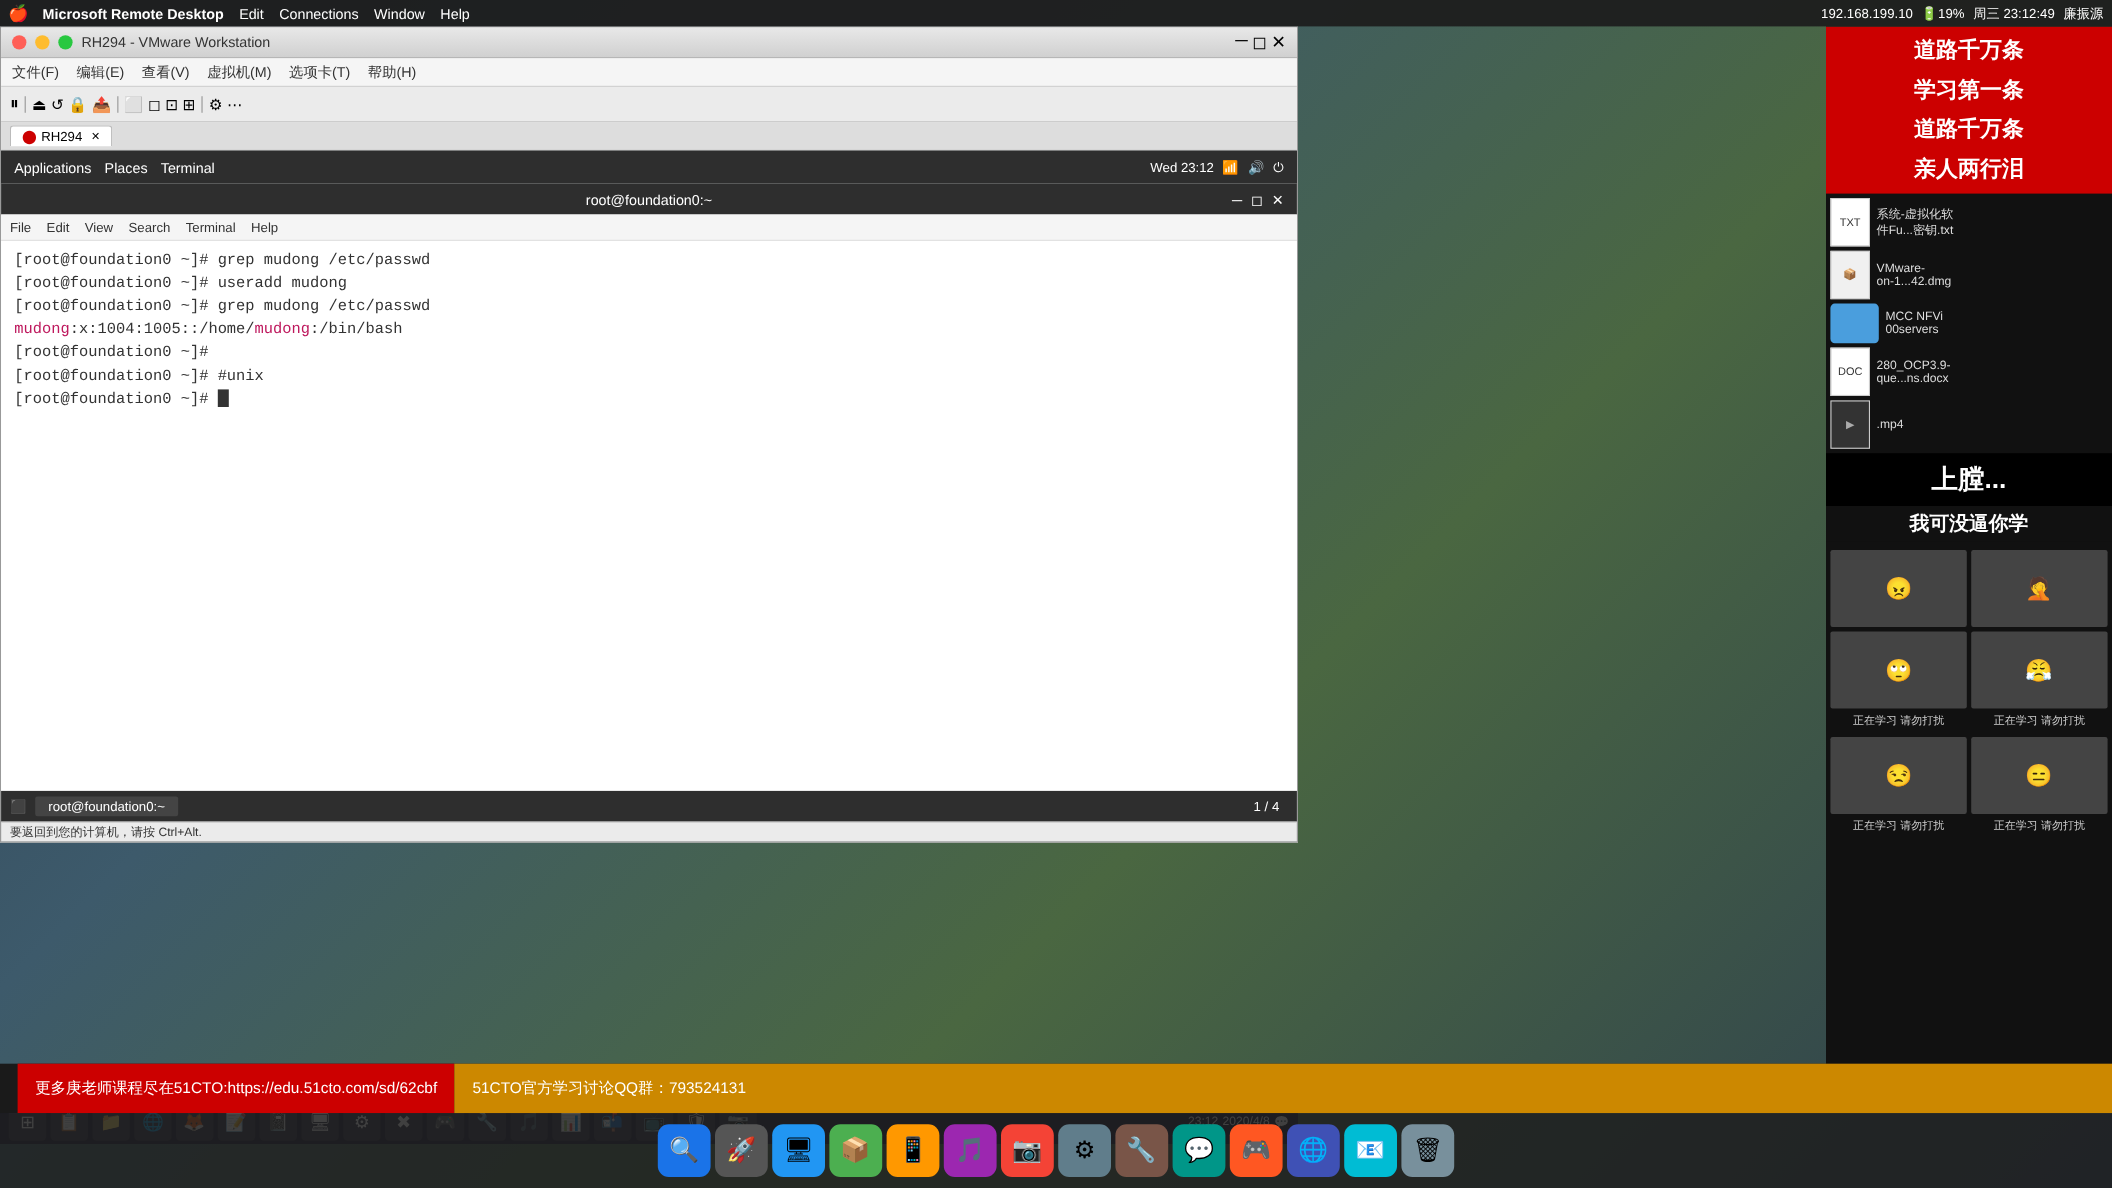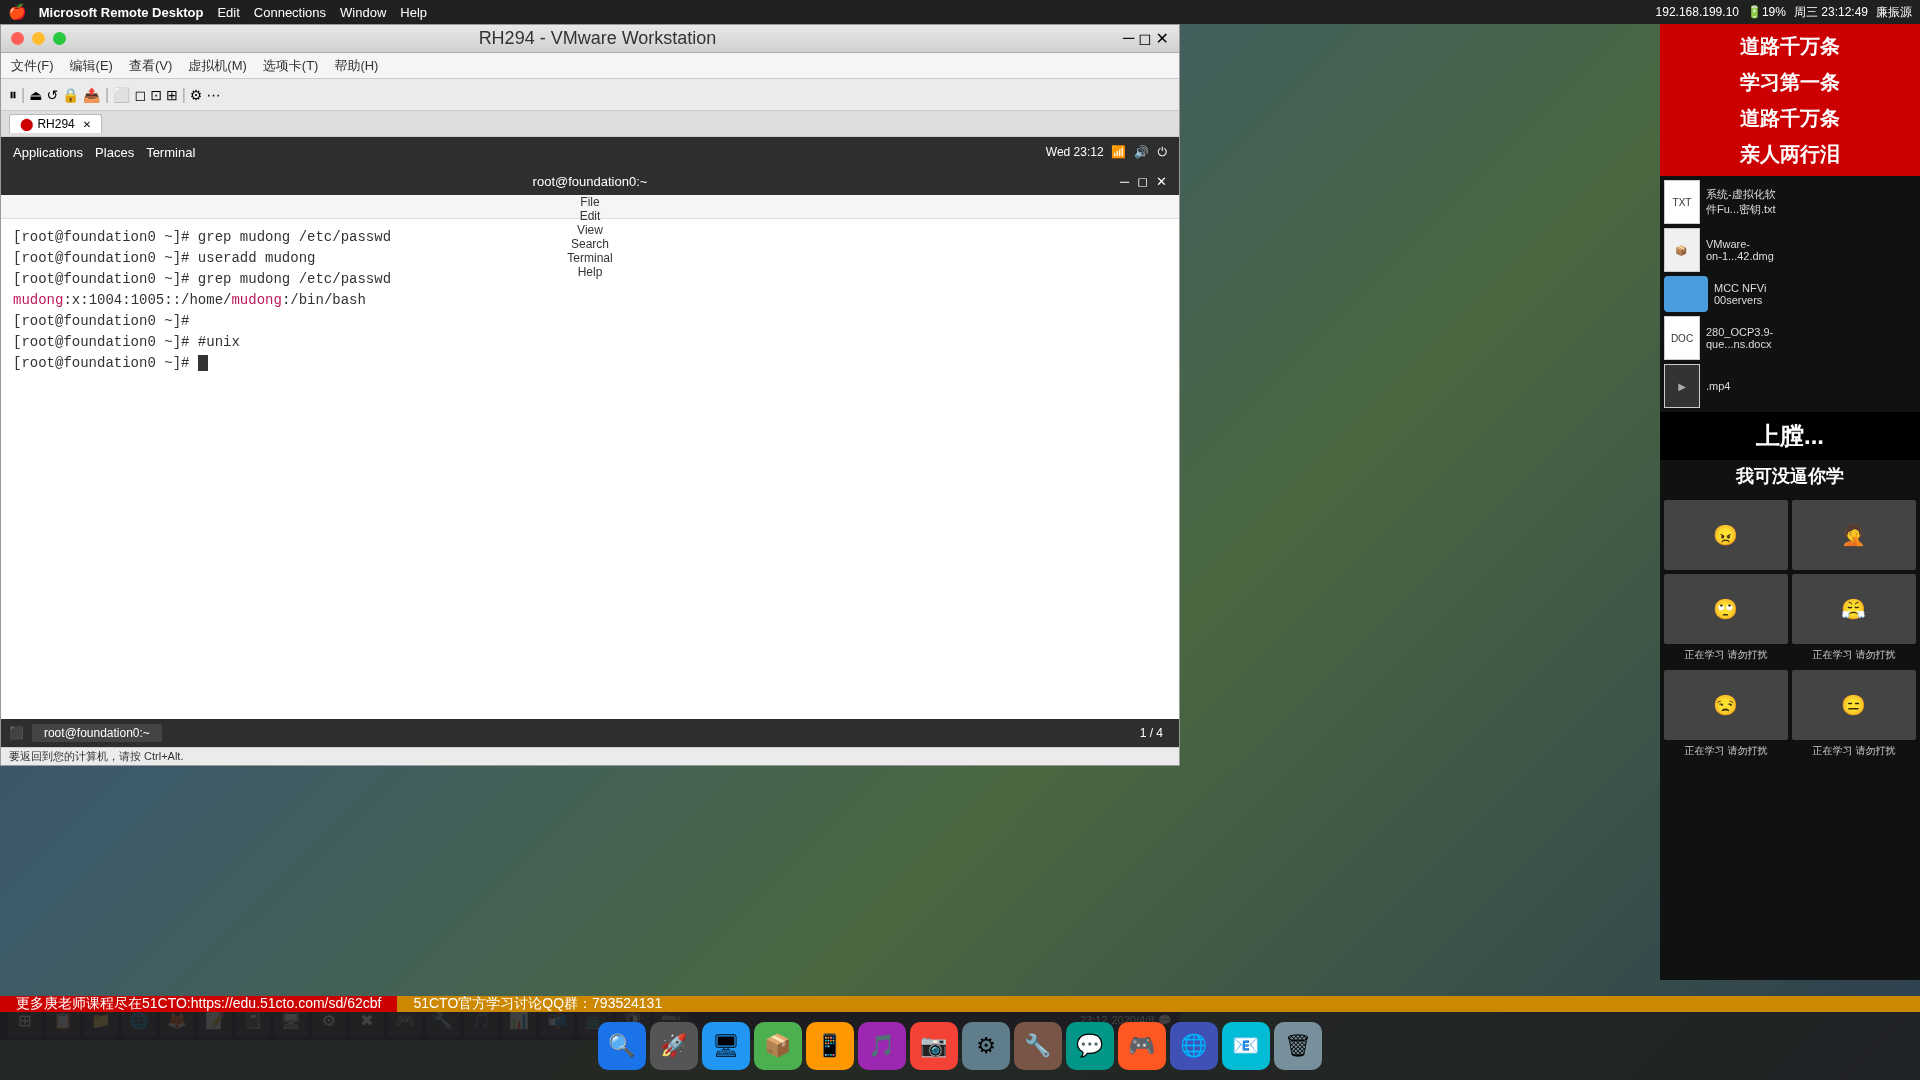--- a/index.html
+++ b/index.html
@@ -137,22 +137,22 @@
     .traffic-light {
       width: 13px; height: 13px;
       border-radius: 50%;
       cursor: pointer;
     }
     .tl-close { background: #ff5f57; }
     .tl-min { background: #febc2e; }
     .tl-max { background: #28c840; }
     .vmware-title {
       flex: 1;
-      text-align: center;
-      font-size: 18px;
+      text-align: left;
+      font-size: 13px;
       color: #333;
       font-weight: 500;
     }
     .vmware-menubar {
       background: #f5f5f5;
       height: 26px;
       display: flex;
       align-items: center;
       padding: 0 10px;
       gap: 16px;
@@ -232,24 +232,24 @@
       justify-content: center;
       color: white;
       font-size: 13px;
     }
     .terminal-menubar {
       background: #f5f5f5;
       height: 24px;
       display: flex;
       align-items: center;
       padding: 0 8px;
+      gap: 14px;
       font-size: 12px;
       color: #333;
       border-bottom: 1px solid #ddd;
-      flex-direction: column;
     }
     .terminal-body {
       background: white;
       color: #333;
       font-family: "Courier New", Courier, monospace;
       font-size: 14px;
       padding: 8px 12px;
       line-height: 1.5;
       height: 500px;
     }
@@ -348,24 +348,25 @@
       cursor: pointer;
       flex-shrink: 0;
     }
 
     
     .bottom-banner {
       position: absolute;
       bottom: 68px;
       left: 0;
       right: 0;
-      height: 16px;
+      height: 45px;
       background: #1a1a1a;
       display: flex;
       z-index: 400;
+      padding-left: 16px;
     }
     .banner-left {
       background: #cc0000;
       color: white;
       font-size: 14px;
       padding: 0 16px;
       height: 100%;
       display: flex;
       align-items: center;
       white-space: nowrap;

